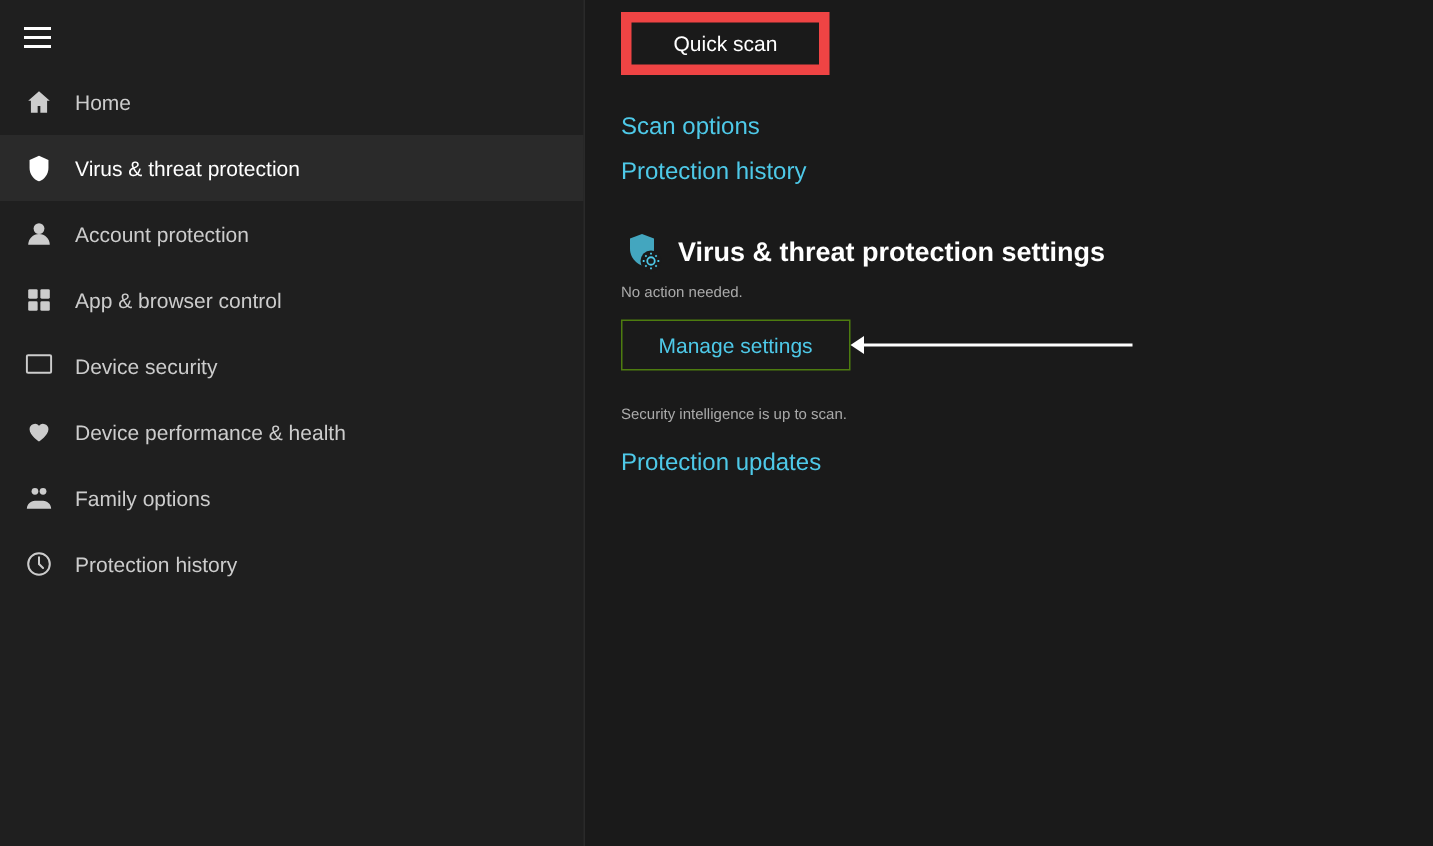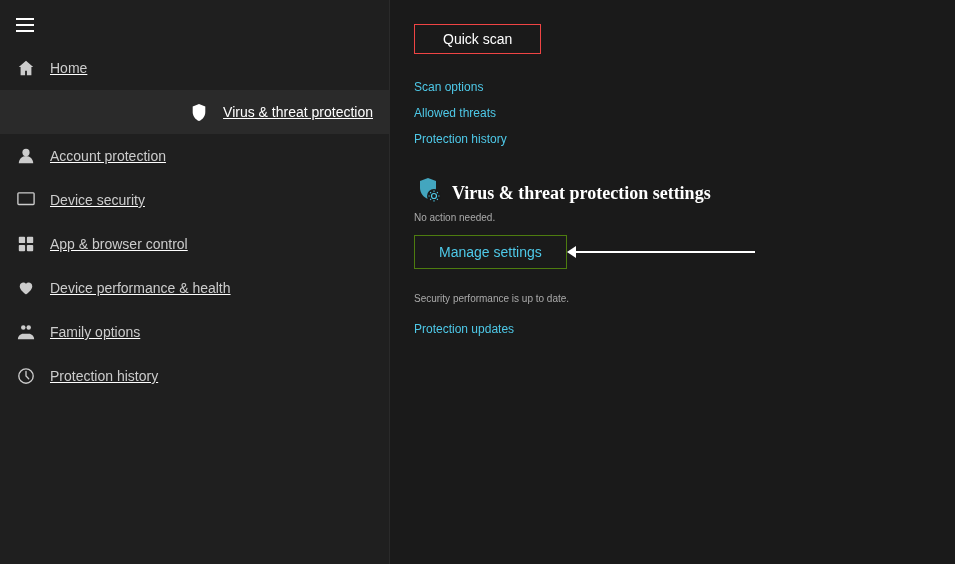--- a/index.html
+++ b/index.html
@@ -15,21 +15,20 @@
 
     
     .sidebar {
       width: 390px;
       min-width: 390px;
       background: #1f1f1f;
       display: flex;
       flex-direction: column;
       padding-top: 8px;
       border-right: 1px solid #2a2a2a;
-      text-decoration: underline;
     }
 
     .hamburger {
       padding: 10px 16px 14px 16px;
       cursor: pointer;
       display: flex;
       flex-direction: column;
       gap: 4px;
       width: 40px;
     }
@@ -46,21 +45,20 @@
       gap: 14px;
       padding: 12px 16px;
       cursor: pointer;
       font-size: 14px;
       color: #cccccc;
       transition: background 0.1s;
     }
     .nav-item.active {
       background: #2a2a2a;
       color: #ffffff;
-      justify-content: flex-end;
     }
     .nav-icon {
       width: 20px;
       height: 20px;
       flex-shrink: 0;
       display: flex;
       align-items: center;
       justify-content: center;
     }
 
@@ -71,47 +69,46 @@
       padding: 0 24px 24px 24px;
       overflow-y: auto;
       overflow-x: hidden;
     }
 
     
     .quick-scan-btn {
       display: inline-block;
       padding: 6px 28px;
       background: #1a1a1a;
-      border: 1px solid #ef4444;
+      border: 7px solid #ef4444;
       color: #ffffff;
       font-size: 14px;
       cursor: pointer;
-      margin-top: 16px;
+      margin-top: 0;
       margin-bottom: 16px;
     }
 
     .link-item {
       display: block;
       color: #4ec9e8;
-      font-size: 12px;
+      font-size: 16px;
       cursor: pointer;
       padding: 6px 0;
       text-decoration: none;
     }
 
     .section {
       margin-top: 24px;
     }
 
     .section-header {
       display: flex;
-      align-items: flex-end;
+      align-items: center;
       gap: 10px;
       margin-bottom: 8px;
-      font-family: Liberation Serif, serif;
     }
 
     .section-title {
       font-size: 18px;
       font-weight: 600;
       color: #ffffff;
     }
 
     .section-desc {
       font-size: 10px;
@@ -202,42 +199,42 @@
           <path d="M2 18c0-4.4 3.6-8 8-8s8 3.6 8 8H2z"></path>
         </svg>
     </span>
     <span>Account protection</span>
   </div>
 
 
   <div class="nav-item">
     <span class="nav-icon">
       <svg width="18" height="18" viewBox="0 0 20 20">
-          <rect x="1" y="2" width="18" height="13" rx="1" fill="none" stroke="currentColor" stroke-width="1.5"></rect>
-          <path d="M6 18h8M10 15v3"></path>
-        </svg>
-    </span>
-    <span>Device security</span>
-  </div>
-
-  <div class="nav-item">
-    <span class="nav-icon">
-      <svg width="18" height="18" viewBox="0 0 20 20">
           <rect x="2" y="2" width="7" height="7" rx="1"></rect>
           <rect x="11" y="2" width="7" height="7" rx="1"></rect>
           <rect x="2" y="11" width="7" height="7" rx="1"></rect>
           <rect x="11" y="11" width="7" height="7" rx="1"></rect>
         </svg>
     </span>
     <span>App &amp; browser control</span>
   </div>
 
   <div class="nav-item">
     <span class="nav-icon">
       <svg width="18" height="18" viewBox="0 0 20 20">
+          <rect x="1" y="2" width="18" height="13" rx="1" fill="none" stroke="currentColor" stroke-width="1.5"></rect>
+          <path d="M6 18h8M10 15v3"></path>
+        </svg>
+    </span>
+    <span>Device security</span>
+  </div>
+
+  <div class="nav-item">
+    <span class="nav-icon">
+      <svg width="18" height="18" viewBox="0 0 20 20">
           <path d="M10 17s-7-4.35-7-9a4 4 0 017-2.65A4 4 0 0117 8c0 4.65-7 9-7 9z"></path>
         </svg>
     </span>
     <span>Device performance &amp; health</span>
   </div>
 
   <div class="nav-item">
     <span class="nav-icon">
       <svg width="18" height="18" viewBox="0 0 20 20">
           <circle cx="7" cy="5" r="2.5"></circle>
@@ -258,21 +255,20 @@
     <span>Protection history</span>
   </div>
 </nav>
 
 <main class="main">
   <div class="top-bar">
     <button class="quick-scan-btn">Quick scan</button>
   </div>
 
   <a class="link-item">Scan options</a>
-  <a class="link-item">Allowed threats</a>
   <a class="link-item">Protection history</a>
 
   <div class="section">
     <div class="section-header">
       <span class="section-icon">
         <svg width="28" height="28" viewBox="0 0 28 28" fill="none">
 
           <path d="M6 5L14 2l8 3v7c0 5-3.5 9.5-8 11C9.5 21.5 6 17 6 12V5z" fill="#4ec9e8" opacity="0.8"></path>
 
           <circle cx="20" cy="20" r="7" fill="#1a1a1a"></circle>
@@ -283,16 +279,16 @@
       <span class="section-title">Virus &amp; threat protection settings</span>
     </div>
     <p class="section-desc">No action needed.</p>
     <div class="arrow-container">
       <button class="manage-btn">Manage settings</button>
       <div class="arrow-line"></div>
     </div>
   </div>
 
   <div class="section">
-    <p class="section-desc">Security performance is up to date.</p>
+    <p class="section-desc">Security intelligence is up to scan.</p>
     <a class="link-item">Protection updates</a>
   </div>
 </main>
 
 </body></html>

